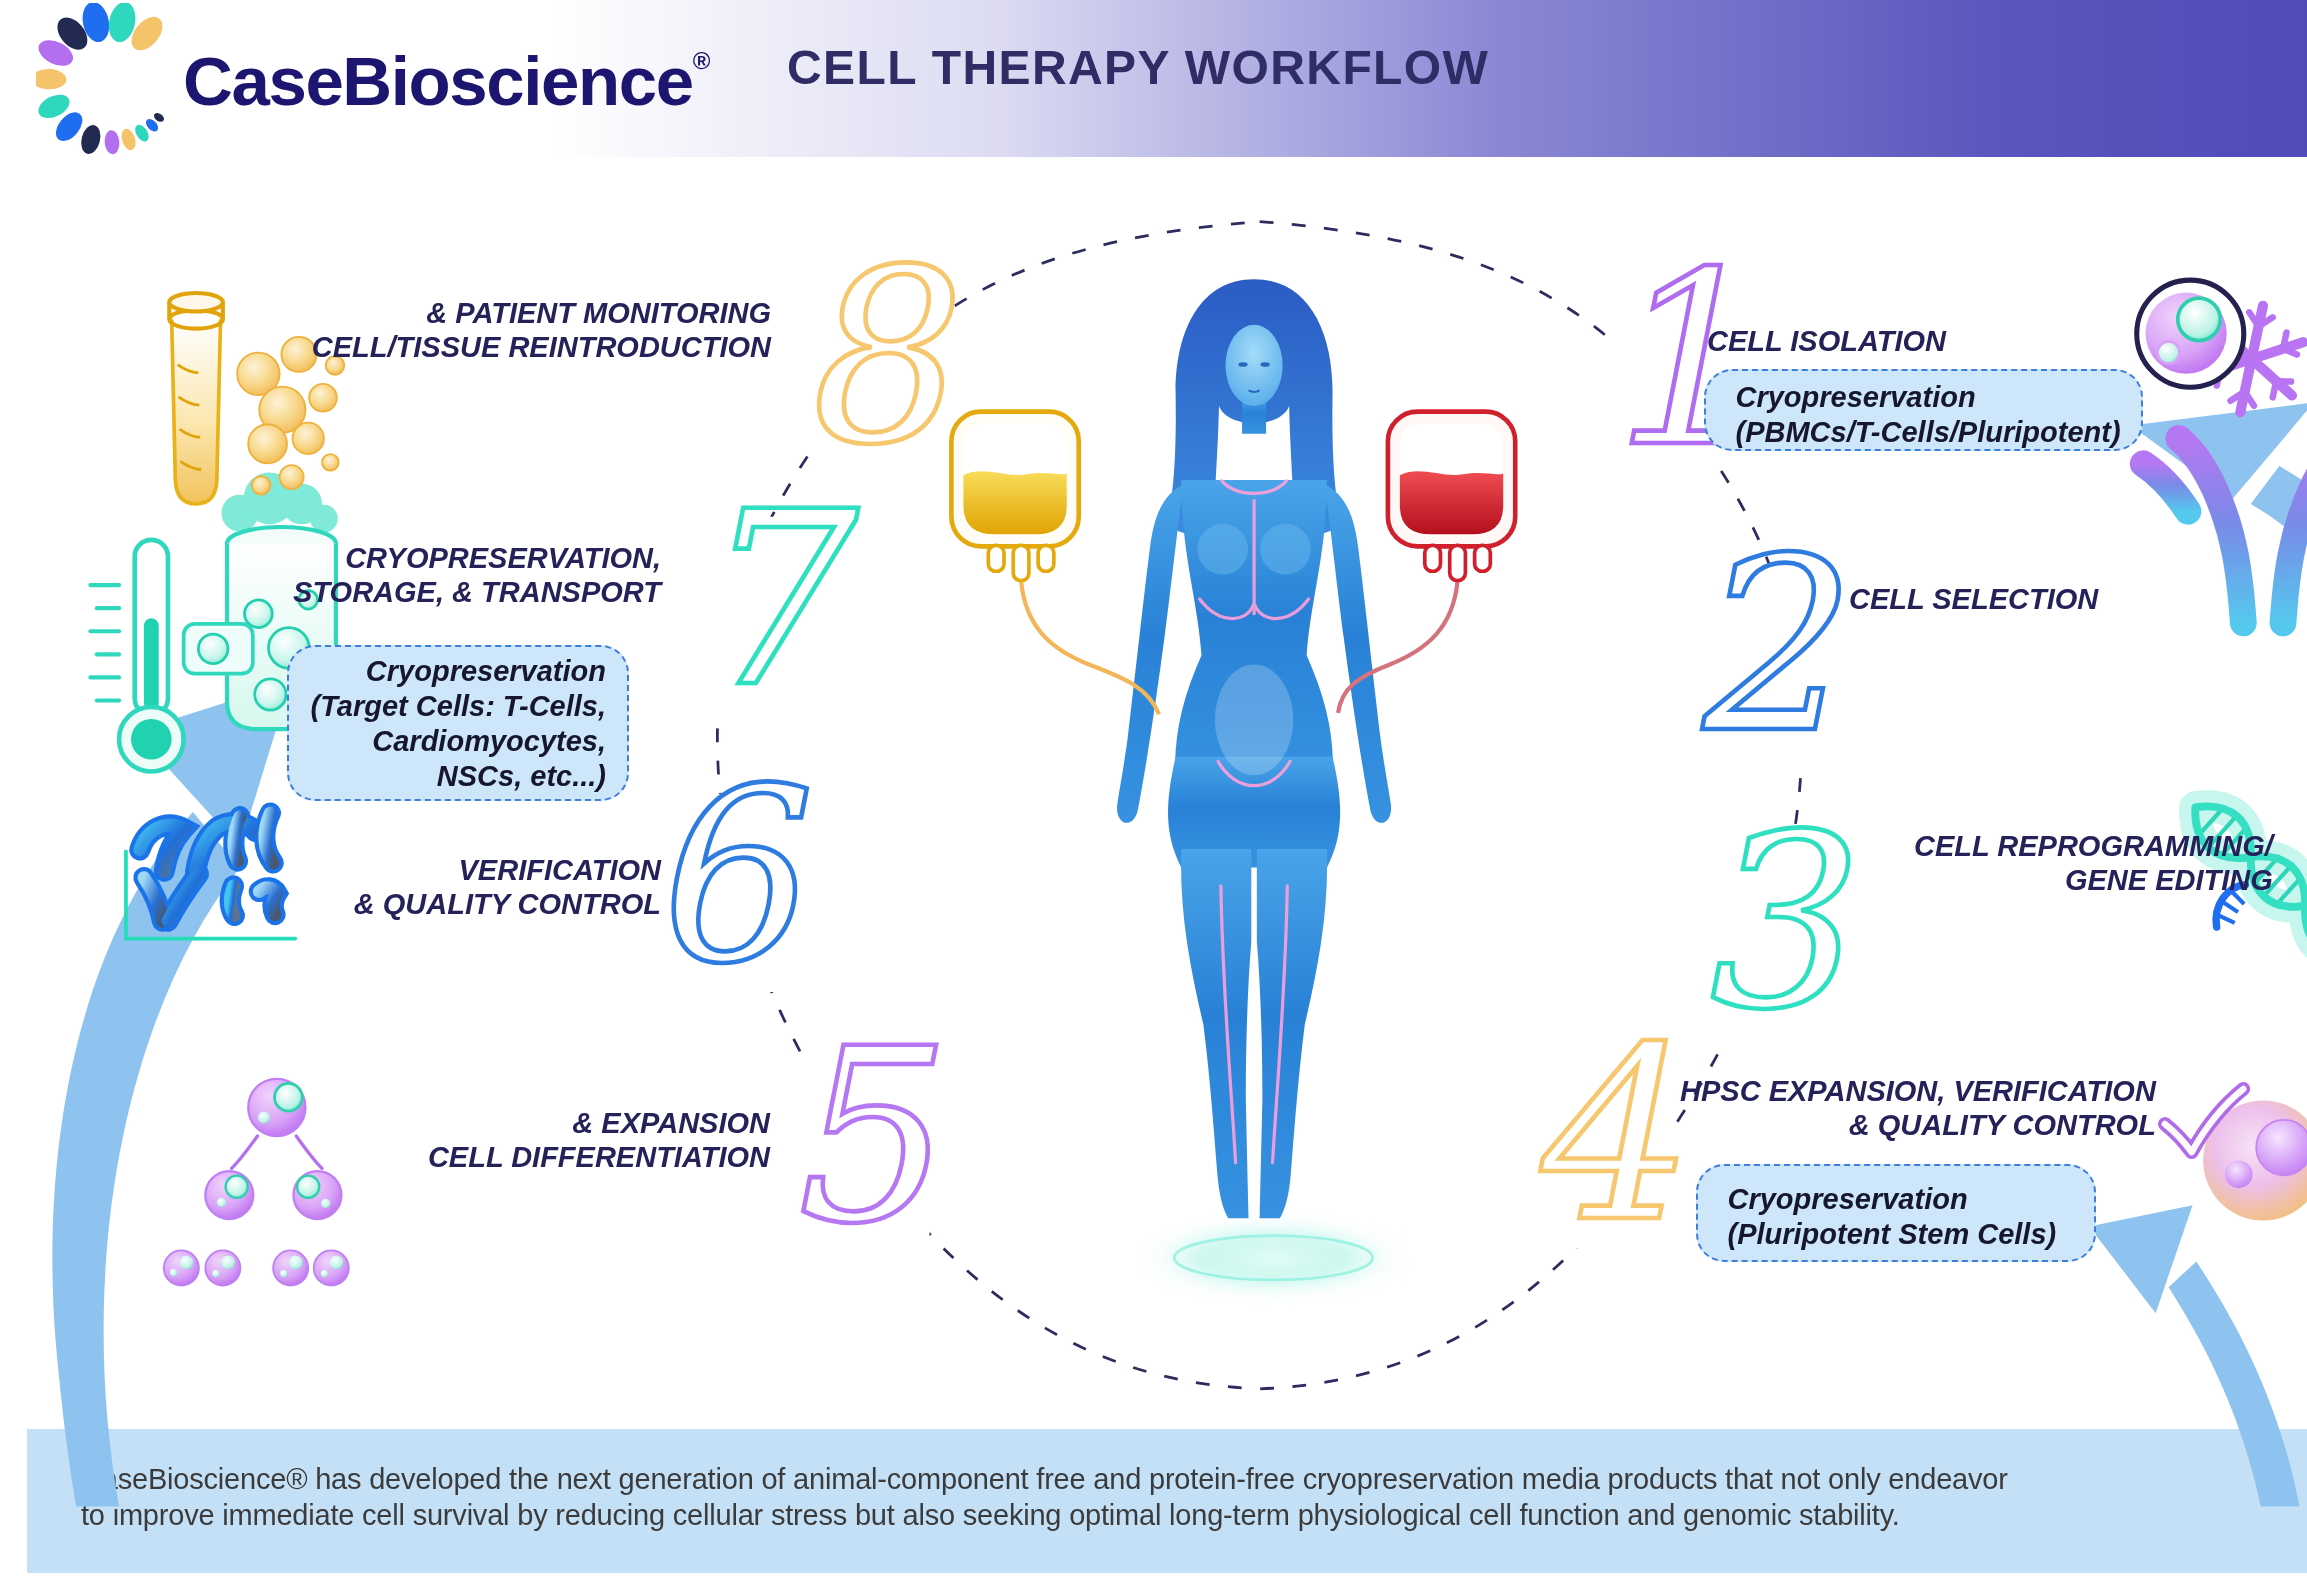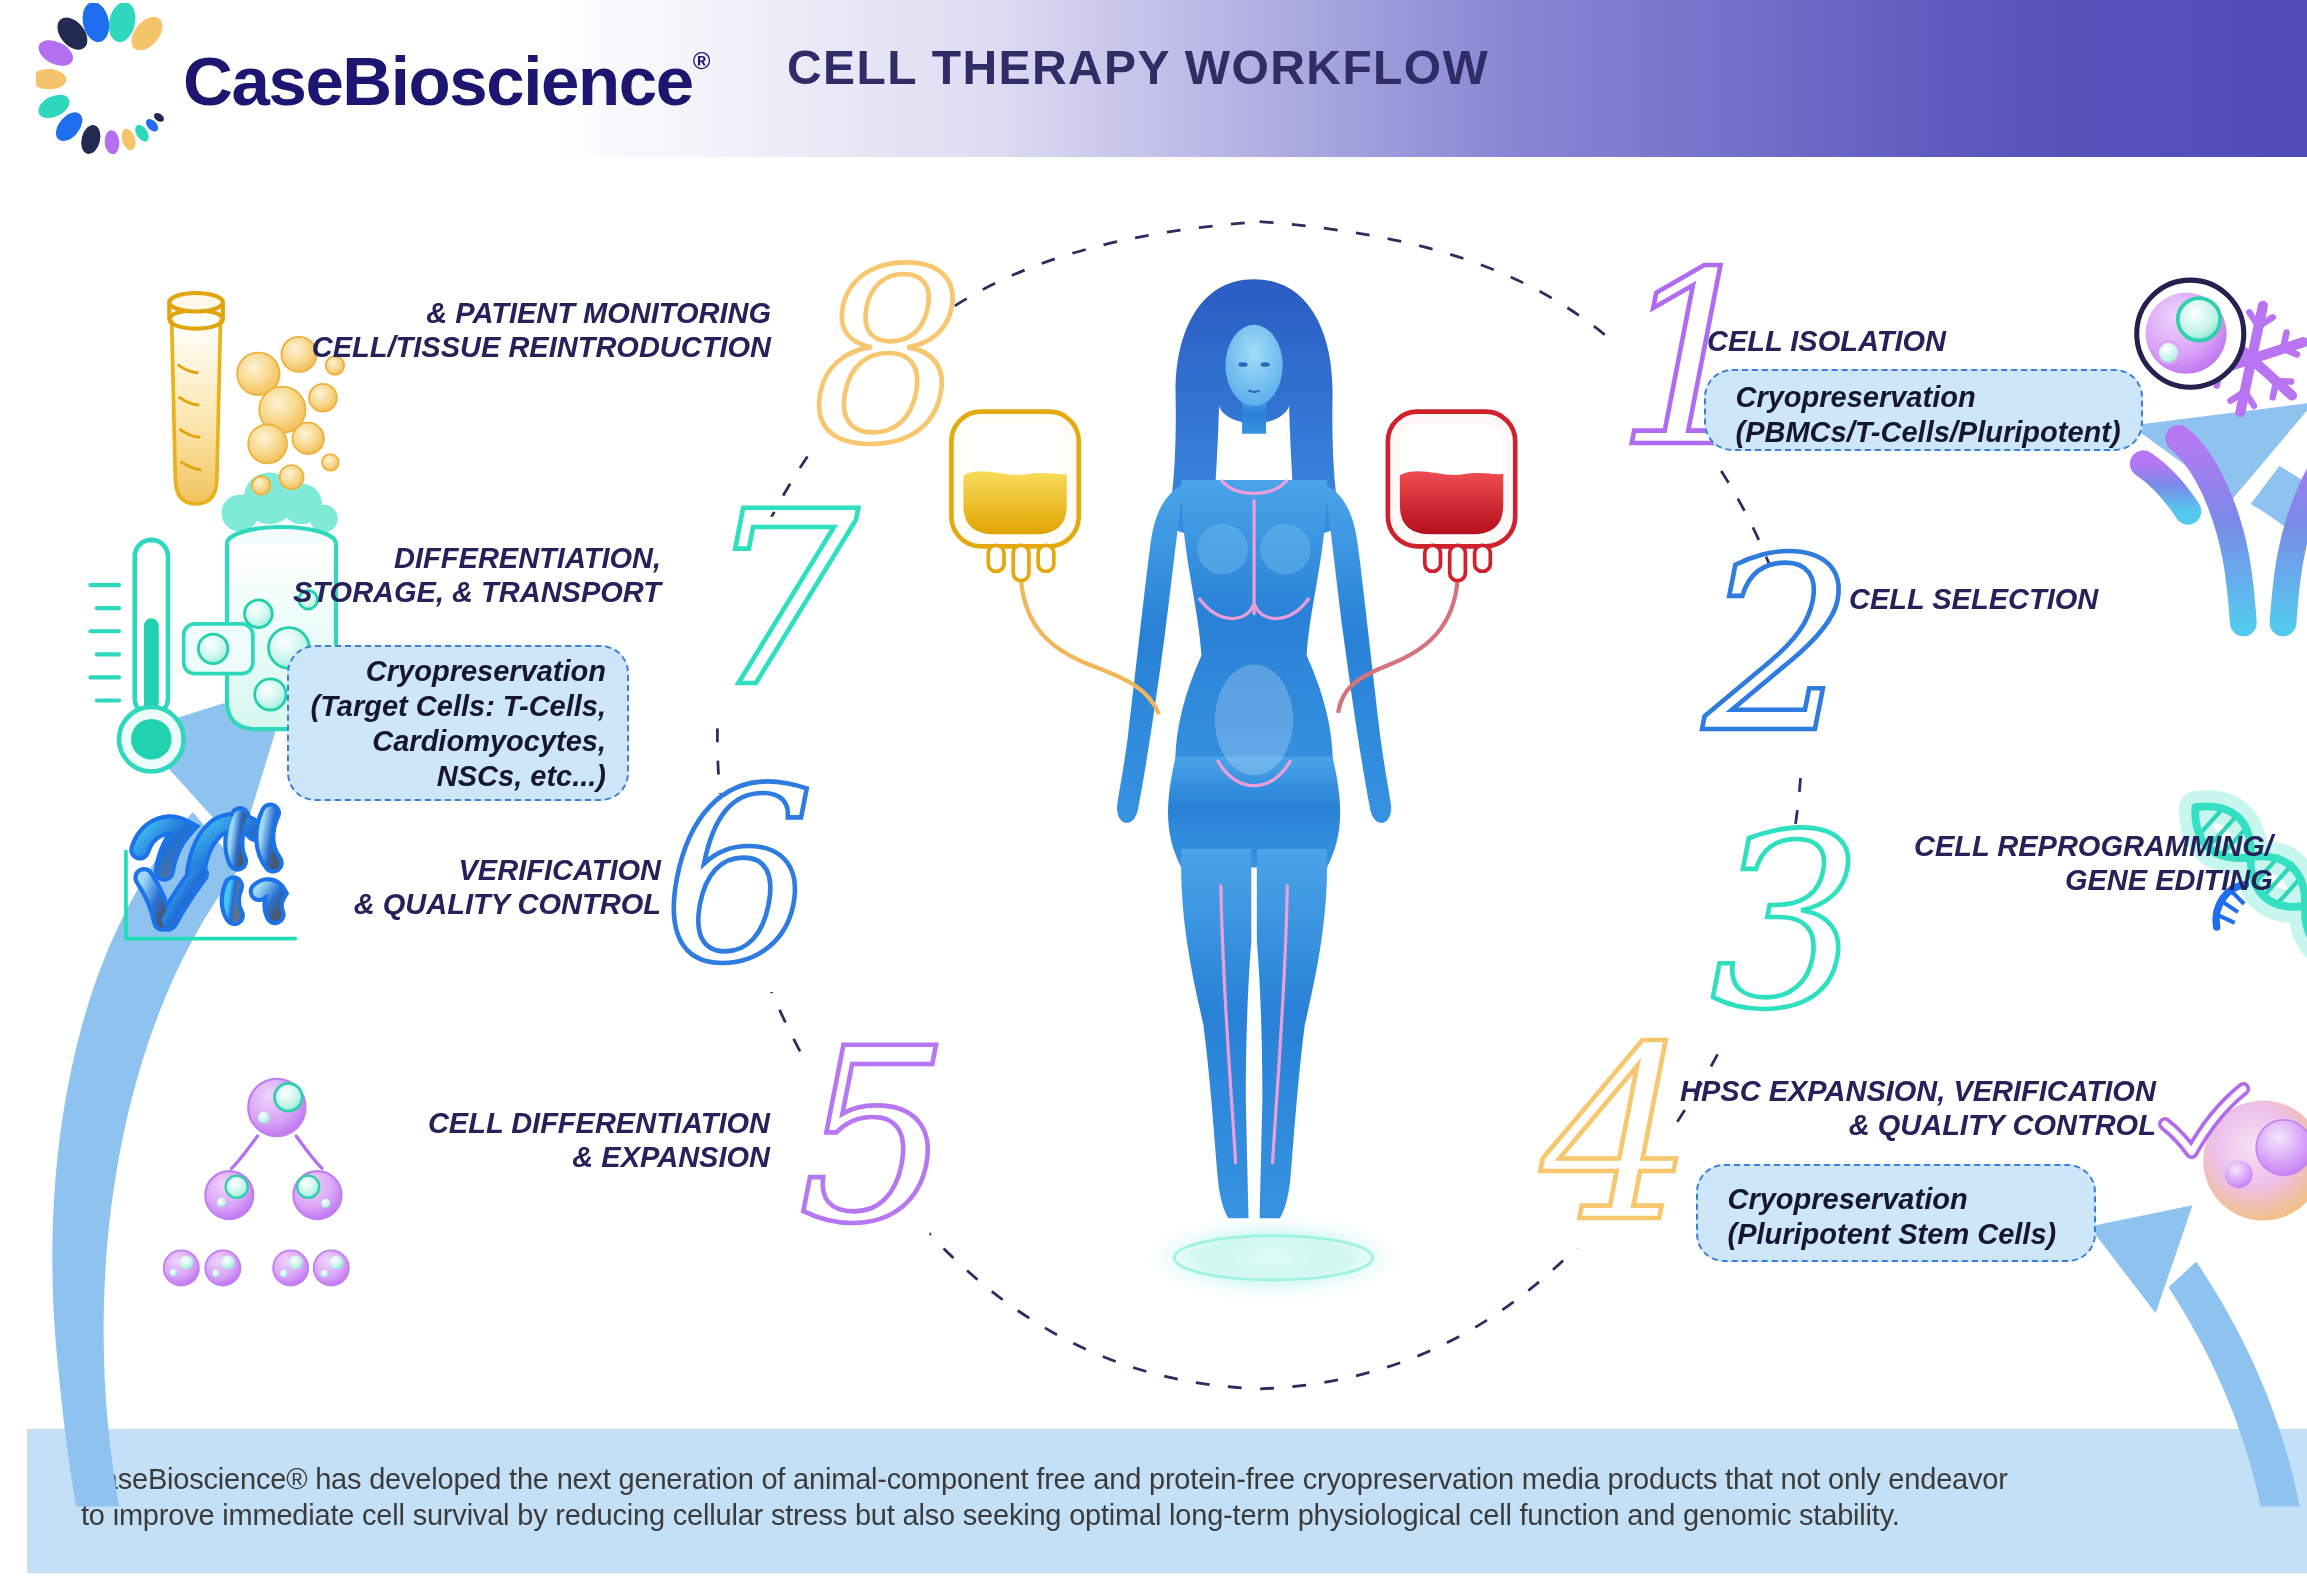--- a/index.html
+++ b/index.html
@@ -490,29 +490,29 @@
   </div>
   <div class="lbl" style="left:1914px;top:829px;">
     <div>CELL REPROGRAMMING/</div>
       <div>GENE EDITING</div>
   </div>
   <div class="lbl" style="left:1680px;top:1074px;">
     <div>HPSC EXPANSION, VERIFICATION</div>
       <div>&amp; QUALITY CONTROL</div>
   </div>
   <div class="lbl r" style="right:1758px;top:1106px;width:461px;">
-    <div>CELL DIFFERENTIATION</div>
-      <div>&amp; EXPANSION</div>
+    <div>&amp; EXPANSION</div>
+      <div>CELL DIFFERENTIATION</div>
   </div>
   <div class="lbl r" style="right:1867px;top:853px;width:461px;">
       <div>VERIFICATION</div>
       <div>&amp; QUALITY CONTROL</div>
   </div>
   <div class="lbl r" style="right:1867px;top:541px;width:508px;">
-    <div>DIFFERENTIATION,</div>
+    <div>CRYOPRESERVATION,</div>
       <div>STORAGE, &amp; TRANSPORT</div>
   </div>
   <div class="lbl r" style="right:1757px;top:296px;width:554px;">
     <div>&amp; PATIENT MONITORING</div>
       <div>CELL/TISSUE REINTRODUCTION</div>
   </div>
 
   <div class="callout" style="left:1704px;top:369px;width:439px;height:82px;">
     <div class="pad">
       <div>Cryopreservation</div>

